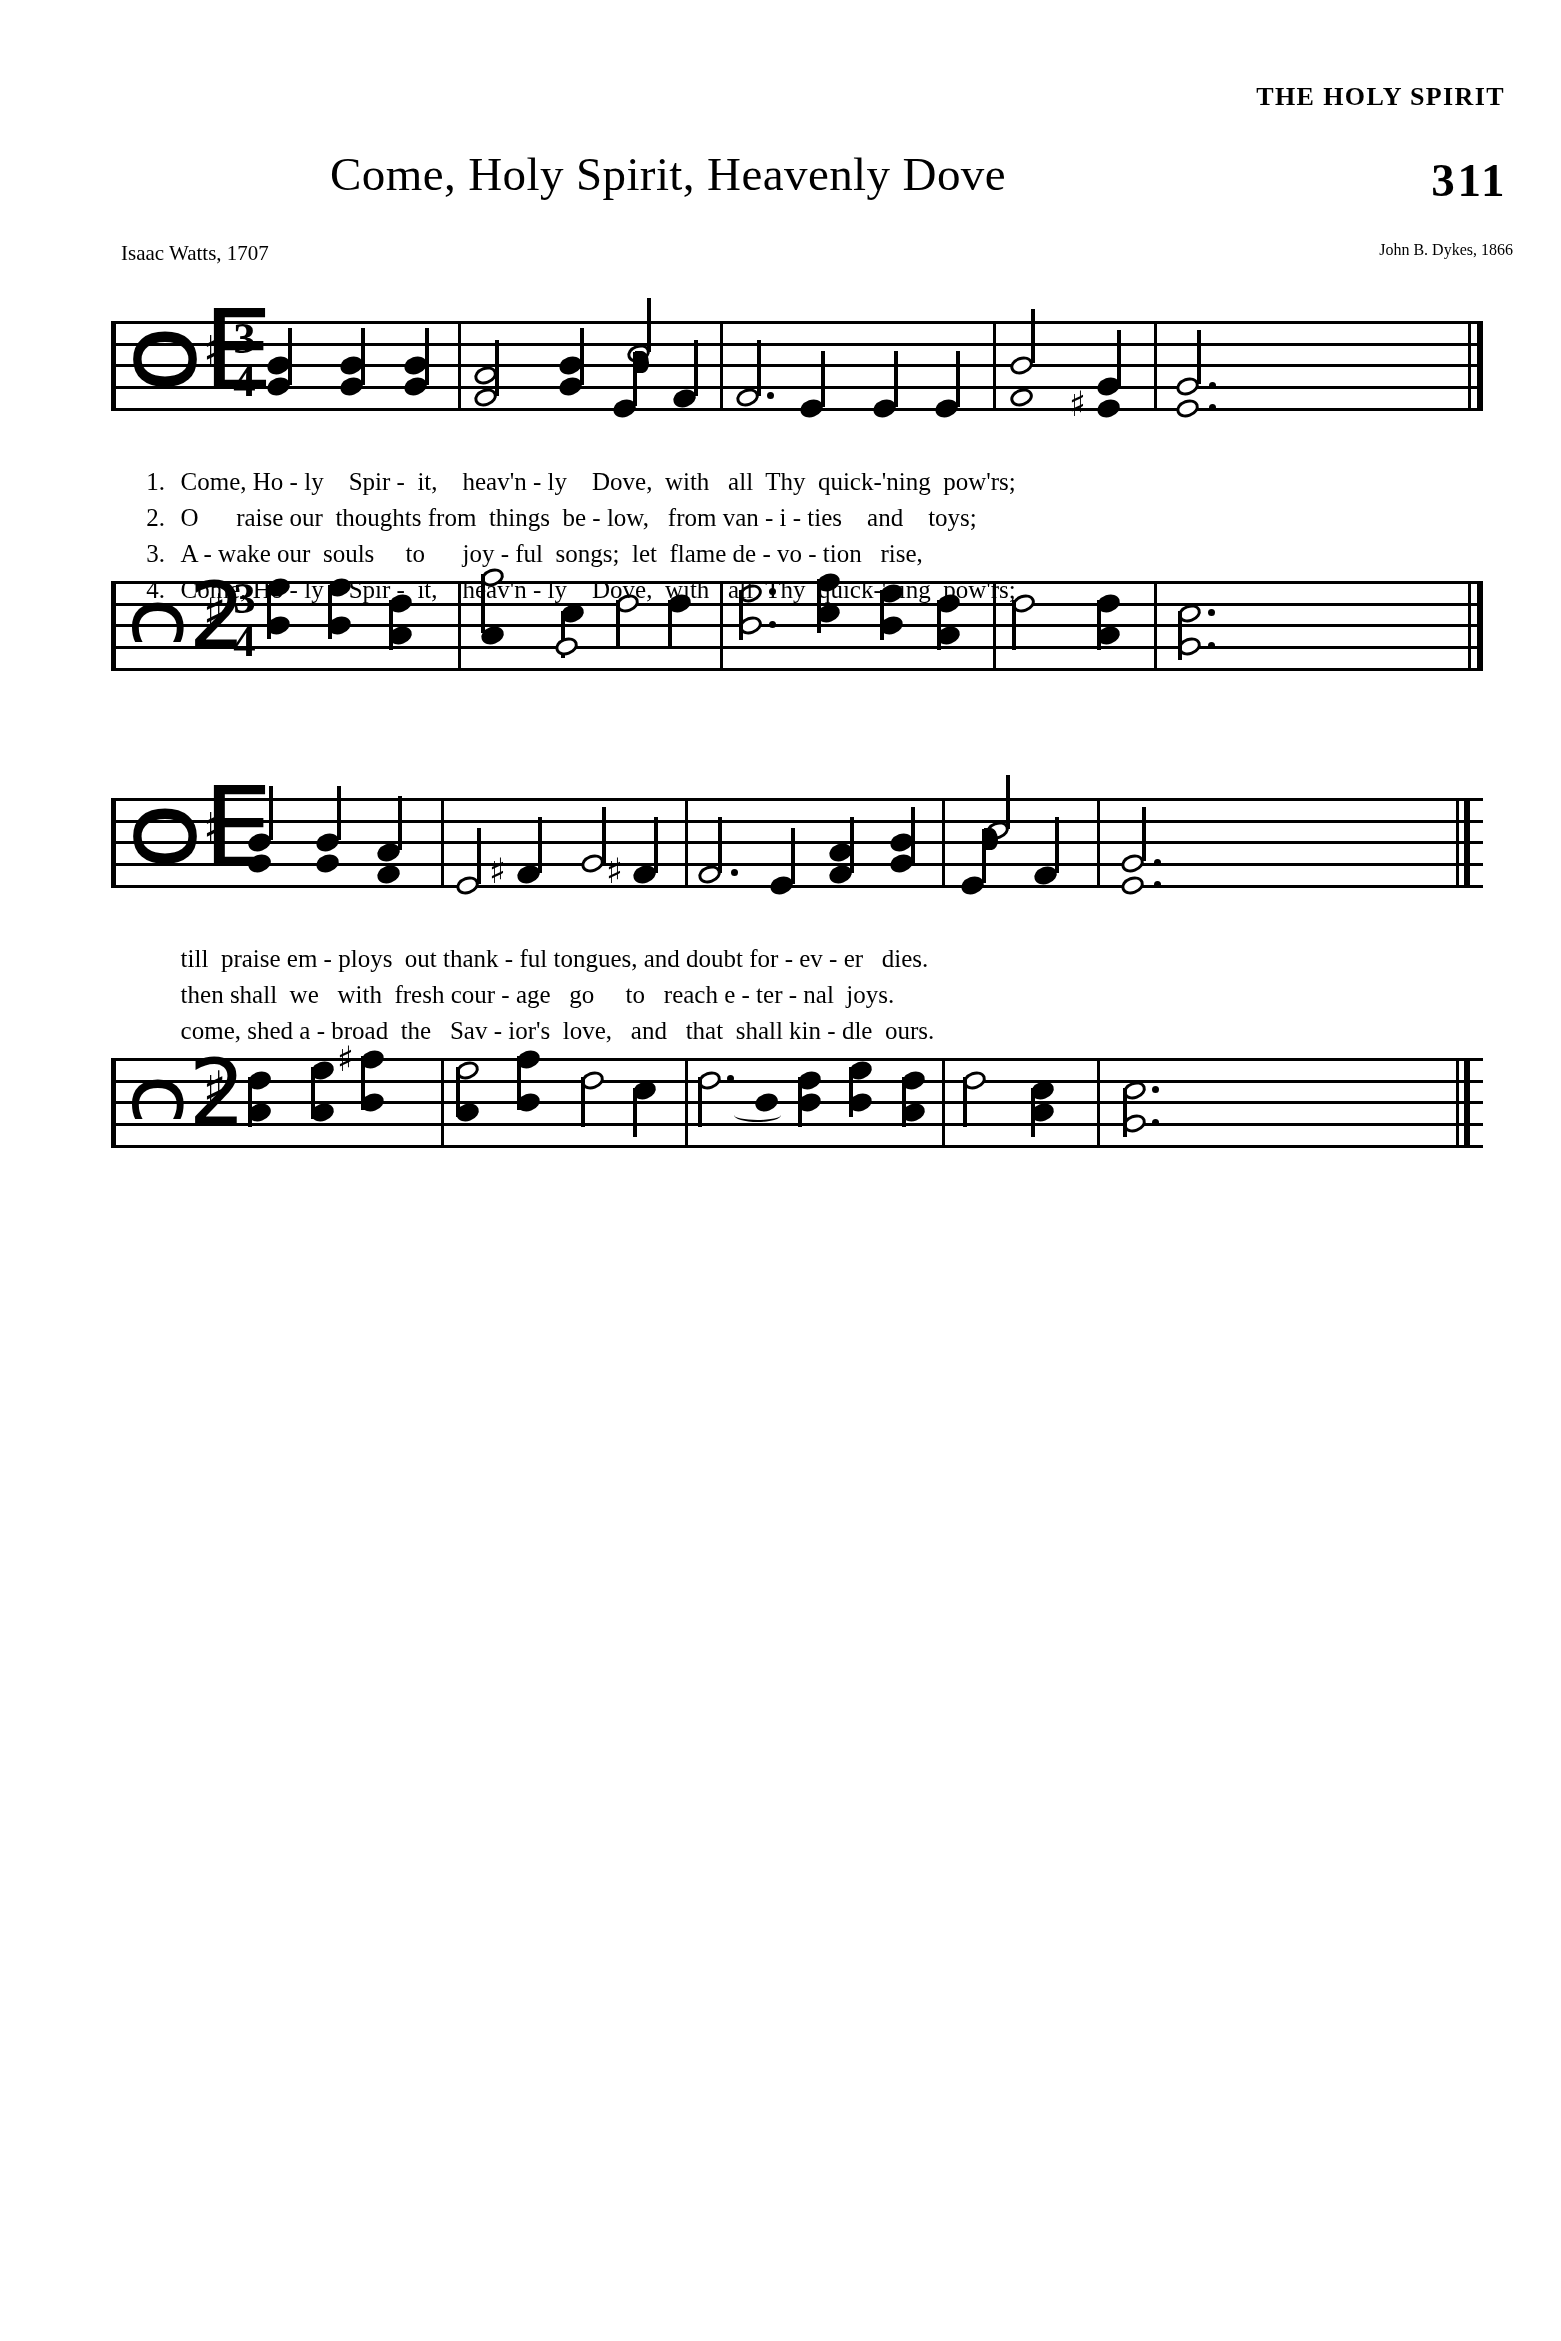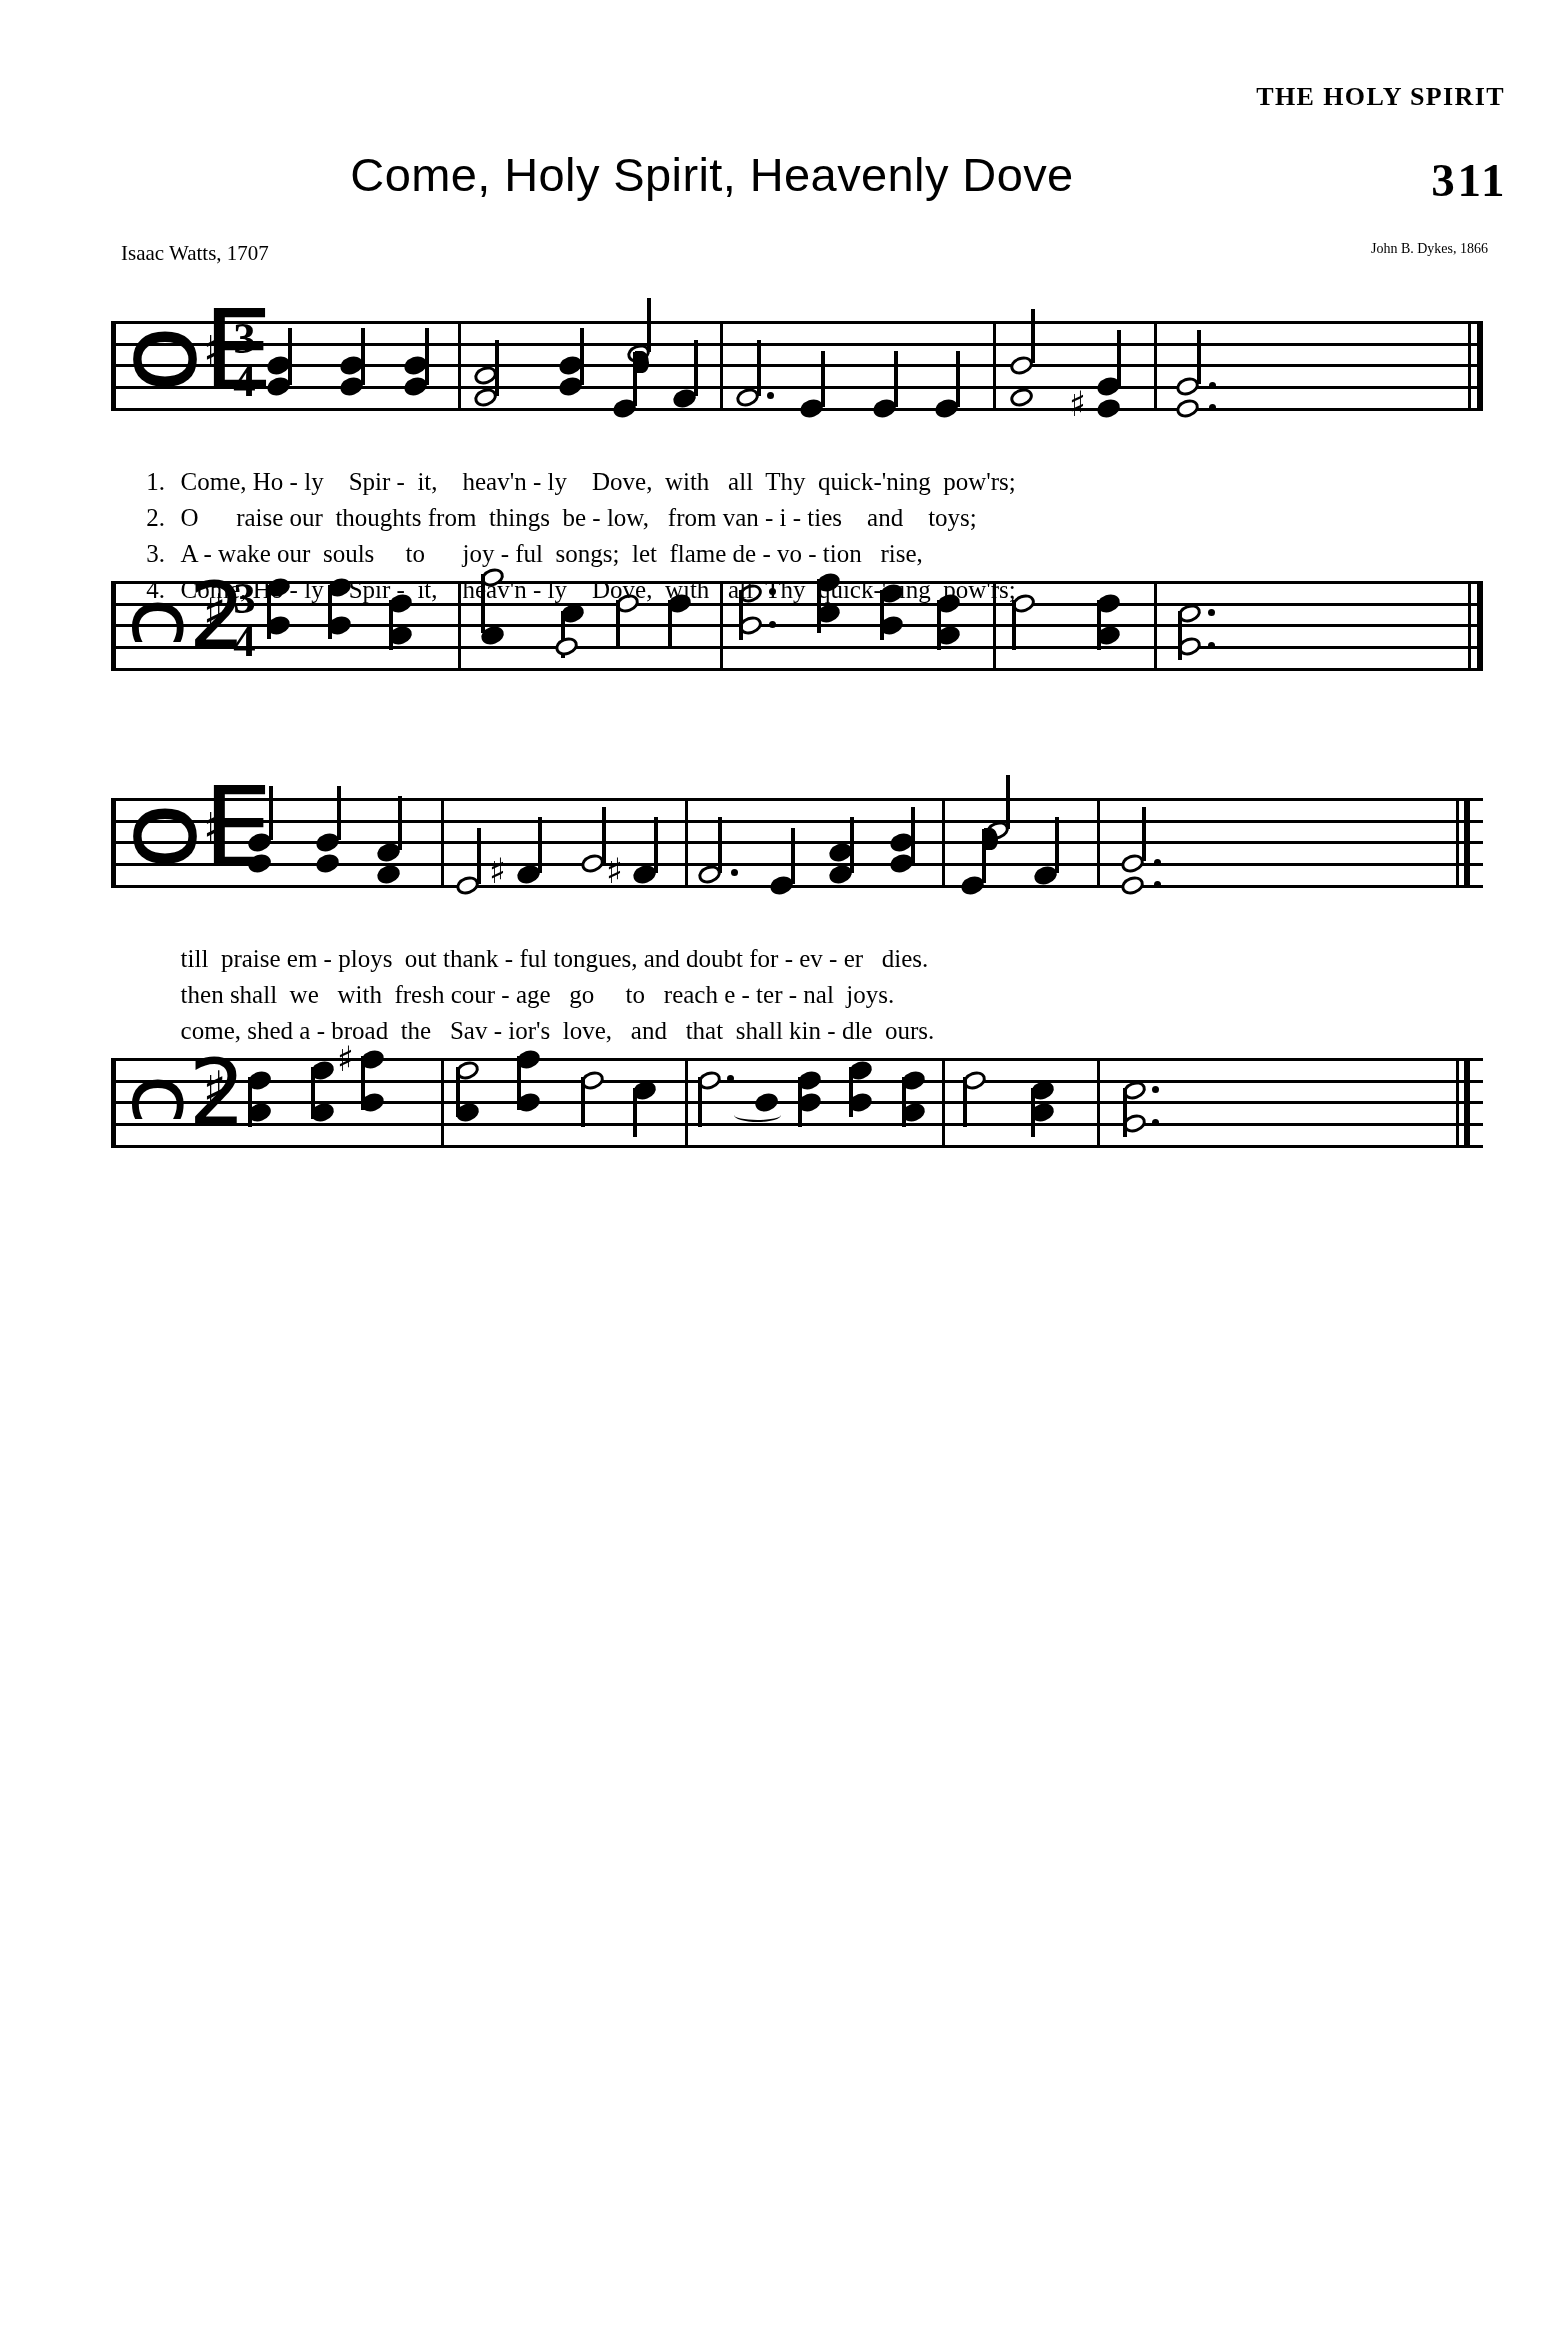--- a/index.html
+++ b/index.html
@@ -30,46 +30,45 @@
     font-weight: bold;
     font-size: 26px;
     letter-spacing: 1.4px;
   }
   .hymn-title {
     position: absolute;
     top: 147px;
     left: 0;
     width: 1336px;
     text-align: center;
-    font-family: Liberation Sans, sans-serif;
+    font-family: Liberation Serif, serif;
     font-size: 47px;
     letter-spacing: 0.4px;
-    padding-left: 44px;
   }
   .hymn-number {
     position: absolute;
     top: 153px;
     right: 54px;
     font-family: "Liberation Serif", serif;
     font-weight: bold;
     font-size: 47px;
     letter-spacing: 2.6px;
     text-align: right;
   }
   .author {
     position: absolute;
     top: 241px;
     left: 121px;
     font-size: 21px;
   }
   .composer {
     position: absolute;
     top: 241px;
-    right: 73px;
-    font-size: 14px;
+    right: 48px;
+    font-size: 16px;
   }
   .tune-name {
     position: absolute;
     top: 241px;
     left: 0;
     width: 1561px;
     text-align: center;
     font-size: 22px;
     letter-spacing: 0.4px;
   }

